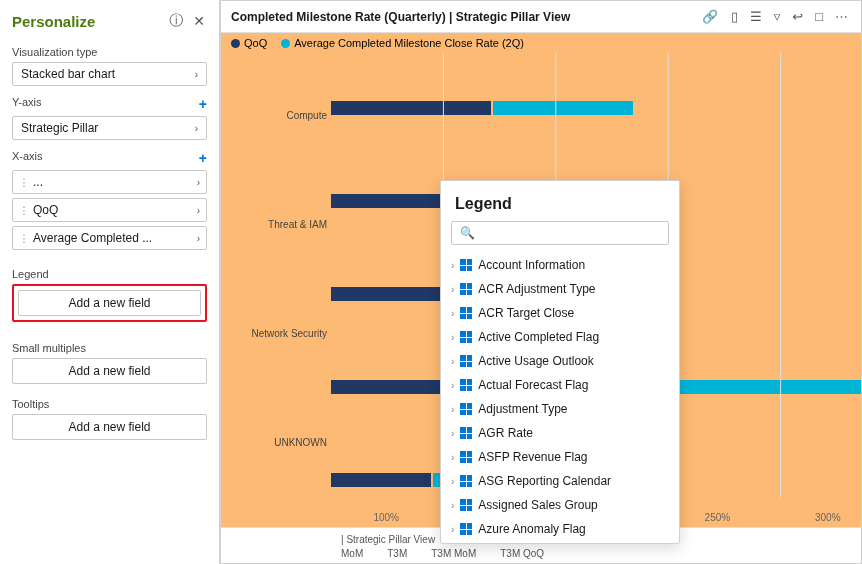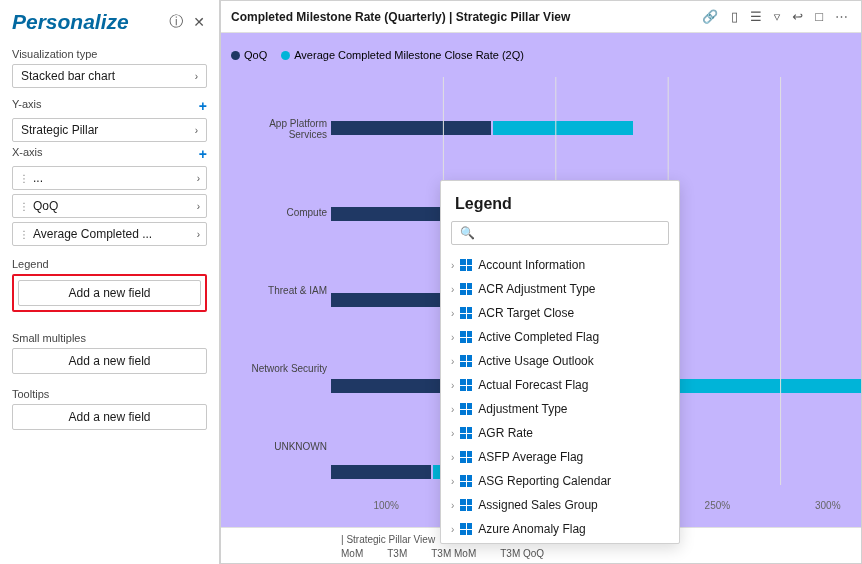--- a/index.html
+++ b/index.html
@@ -25,24 +25,23 @@
     }
 
     .panel-header {
       display: flex;
       align-items: center;
       justify-content: space-between;
       margin-bottom: 14px;
     }
 
     .panel-title {
-      font-size: 21px;
+      font-size: 15px;
       font-weight: 600;
-      color: #0369a1;
-      font-style: italic;
+      color: #4d7c0f;
     }
 
     .panel-icons {
       display: flex;
       gap: 6px;
       align-items: center;
     }
 
     .icon-btn {
       cursor: pointer;
@@ -75,21 +74,21 @@
     .dropdown-box .chevron {
       color: #555;
       font-size: 10px;
     }
 
     .section-block {
       margin-bottom: 10px;
     }
 
     .axis-section {
-      margin-bottom: 4px;
+      margin-bottom: 10px;
     }
 
     .axis-header {
       display: flex;
       align-items: center;
       justify-content: space-between;
       margin-bottom: 4px;
     }
 
     .plus-btn {
@@ -177,25 +176,24 @@
       overflow: hidden;
     }
 
     
     .chart-panel {
       position: absolute;
       top: 0;
       left: 0;
       right: 0;
       bottom: 0;
-      background: #c4b5fd;
+      background: #fdba74;
       border: 1px solid #d0d0d0;
       display: flex;
       flex-direction: column;
-      gap: 12px;
     }
 
     .chart-header {
       display: flex;
       align-items: center;
       justify-content: space-between;
       padding: 6px 10px;
       border-bottom: 1px solid #e0e0e0;
       background: #fff;
       flex-shrink: 0;
@@ -478,21 +476,20 @@
         <span>QoQ</span>
       </div>
       <div class="legend-item">
         <span class="legend-dot" style="background:#00b4d8;"></span>
         <span>Average Completed Milestone Close Rate (2Q)</span>
       </div>
     </div>
 
     <div class="chart-body">
       <div class="chart-labels">
-        <span>App Platform Services</span>
         <span>Compute</span>
         <span>Threat &amp; IAM</span>
         <span>Network Security</span>
         <span>UNKNOWN</span>
       </div>
 
       <div class="chart-bars-area">
 
         <svg style="position:absolute;top:0;left:0;right:0;bottom:30px;width:100%;height:calc(100% - 30px);pointer-events:none;">
           <line x1="20%" y1="0" x2="20%" y2="100%" stroke="#e0e0e0" stroke-width="1"></line>
@@ -643,21 +640,21 @@
       </div>
 
       <div class="legend-list-item">
         <span class="expand-arrow">›</span>
         <span class="table-icon">
           <span></span>
             <span></span>
             <span></span>
             <span></span>
         </span>
-        <span>ASFP Average Flag</span>
+        <span>ASFP Revenue Flag</span>
       </div>
 
       <div class="legend-list-item">
         <span class="expand-arrow">›</span>
         <span class="table-icon">
           <span></span>
             <span></span>
             <span></span>
             <span></span>
         </span>

